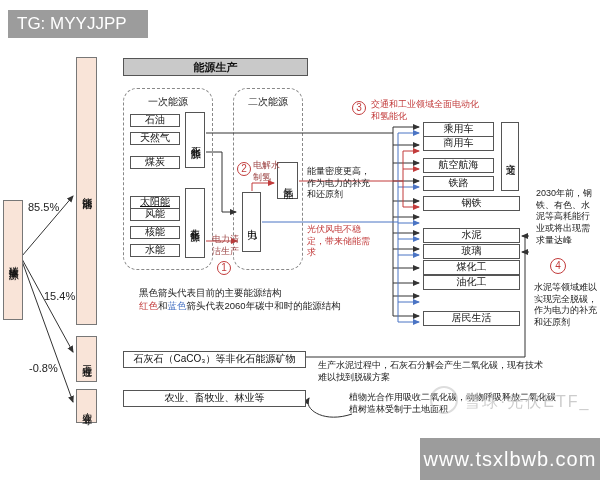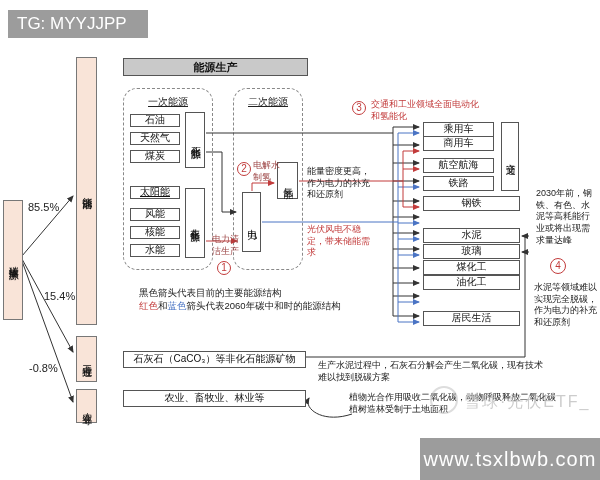--- a/index.html
+++ b/index.html
@@ -5,21 +5,21 @@
   html,body{margin:0;padding:0;background:#fff;font-family:"Liberation Sans","DejaVu Sans",sans-serif;}
   .stage{position:relative;width:600px;height:480px;background:#fff;overflow:hidden;}
   .abs{position:absolute;box-sizing:border-box;}
   svg.layer{position:absolute;left:0;top:0;z-index:1;}
   .z0{z-index:0;} .z2{z-index:2;} .z3{z-index:3;}
   .box{border:1px solid #555;background:#fff;display:flex;align-items:center;justify-content:center;
        font-size:10px;color:#111;text-align:center;line-height:1.05;}
   .pink{background:#f9e4d8;border:1px solid #777;}
   .vtext{writing-mode:vertical-rl;text-orientation:upright;letter-spacing:1px;}
   .dashed{border:1.4px dashed #888;border-radius:14px;background:transparent;}
-  .dtitle{position:absolute;top:6px;left:0;right:0;text-align:center;font-size:10px;color:#222;text-decoration:underline;}
+  .dtitle{position:absolute;top:6px;left:0;right:0;text-align:center;font-size:10px;color:#222;}
   .hdr{background:#c9c9c9;border:1.5px solid #555;font-weight:bold;font-size:11px;display:flex;
        align-items:center;justify-content:center;color:#111;}
   .note{font-size:9px;line-height:1.3;color:#222;}
   .rtext{color:#c23b3b;}
   .maroon{color:#9c4444;}
   .pct{font-size:11px;color:#222;}
   .circ{display:inline-flex;width:14px;height:14px;border:1.3px solid #c23b3b;border-radius:50%;
         color:#c23b3b;font-size:10px;align-items:center;justify-content:center;line-height:1;}
   .banner{background:#9c9c9c;color:#fff;font-size:17px;display:flex;align-items:center;padding-left:9px;}
   .wmbox{background:#9c9c9c;color:#fff;font-size:20px;display:flex;align-items:center;justify-content:center;letter-spacing:1px;}
@@ -108,23 +108,23 @@
   <div class="abs pct z2" style="left:44px;top:290px;">15.4%</div>
   <div class="abs pct z2" style="left:29px;top:362px;">-0.8%</div>
 
   <div class="abs hdr z2" style="left:123px;top:58px;width:185px;height:18px;">能源生产</div>
 
   <div class="abs dashed z0" style="left:123px;top:88px;width:90px;height:182px;">
     <div class="dtitle">一次能源</div>
   </div>
   <div class="abs box z2" style="left:130px;top:114px;width:50px;height:13px;">石油</div>
   <div class="abs box z2" style="left:130px;top:132px;width:50px;height:13px;">天然气</div>
-  <div class="abs box z2" style="left:130px;top:150px;width:50px;height:13px;">煤炭</div>
+  <div class="abs box z2" style="left:130px;top:156px;width:50px;height:13px;">煤炭</div>
   <div class="abs box vtext z2" style="left:185px;top:112px;width:20px;height:56px;">化石能源</div>
-  <div class="abs box z2" style="left:130px;top:186px;width:50px;height:13px;text-decoration:underline;">太阳能</div>
+  <div class="abs box z2" style="left:130px;top:196px;width:50px;height:13px;text-decoration:underline;">太阳能</div>
   <div class="abs box z2" style="left:130px;top:208px;width:50px;height:13px;">风能</div>
   <div class="abs box z2" style="left:130px;top:226px;width:50px;height:13px;">核能</div>
   <div class="abs box z2" style="left:130px;top:244px;width:50px;height:13px;">水能</div>
   <div class="abs box vtext z2" style="left:185px;top:188px;width:20px;height:70px;font-size:9.5px;">非化石能源</div>
 
   <div class="abs dashed z0" style="left:233px;top:88px;width:70px;height:182px;">
     <div class="dtitle">二次能源</div>
   </div>
   <div class="abs box vtext z2" style="left:277px;top:162px;width:21px;height:37px;">氢能</div>
   <div class="abs box vtext z2" style="left:242px;top:192px;width:19px;height:60px;">电力</div>

